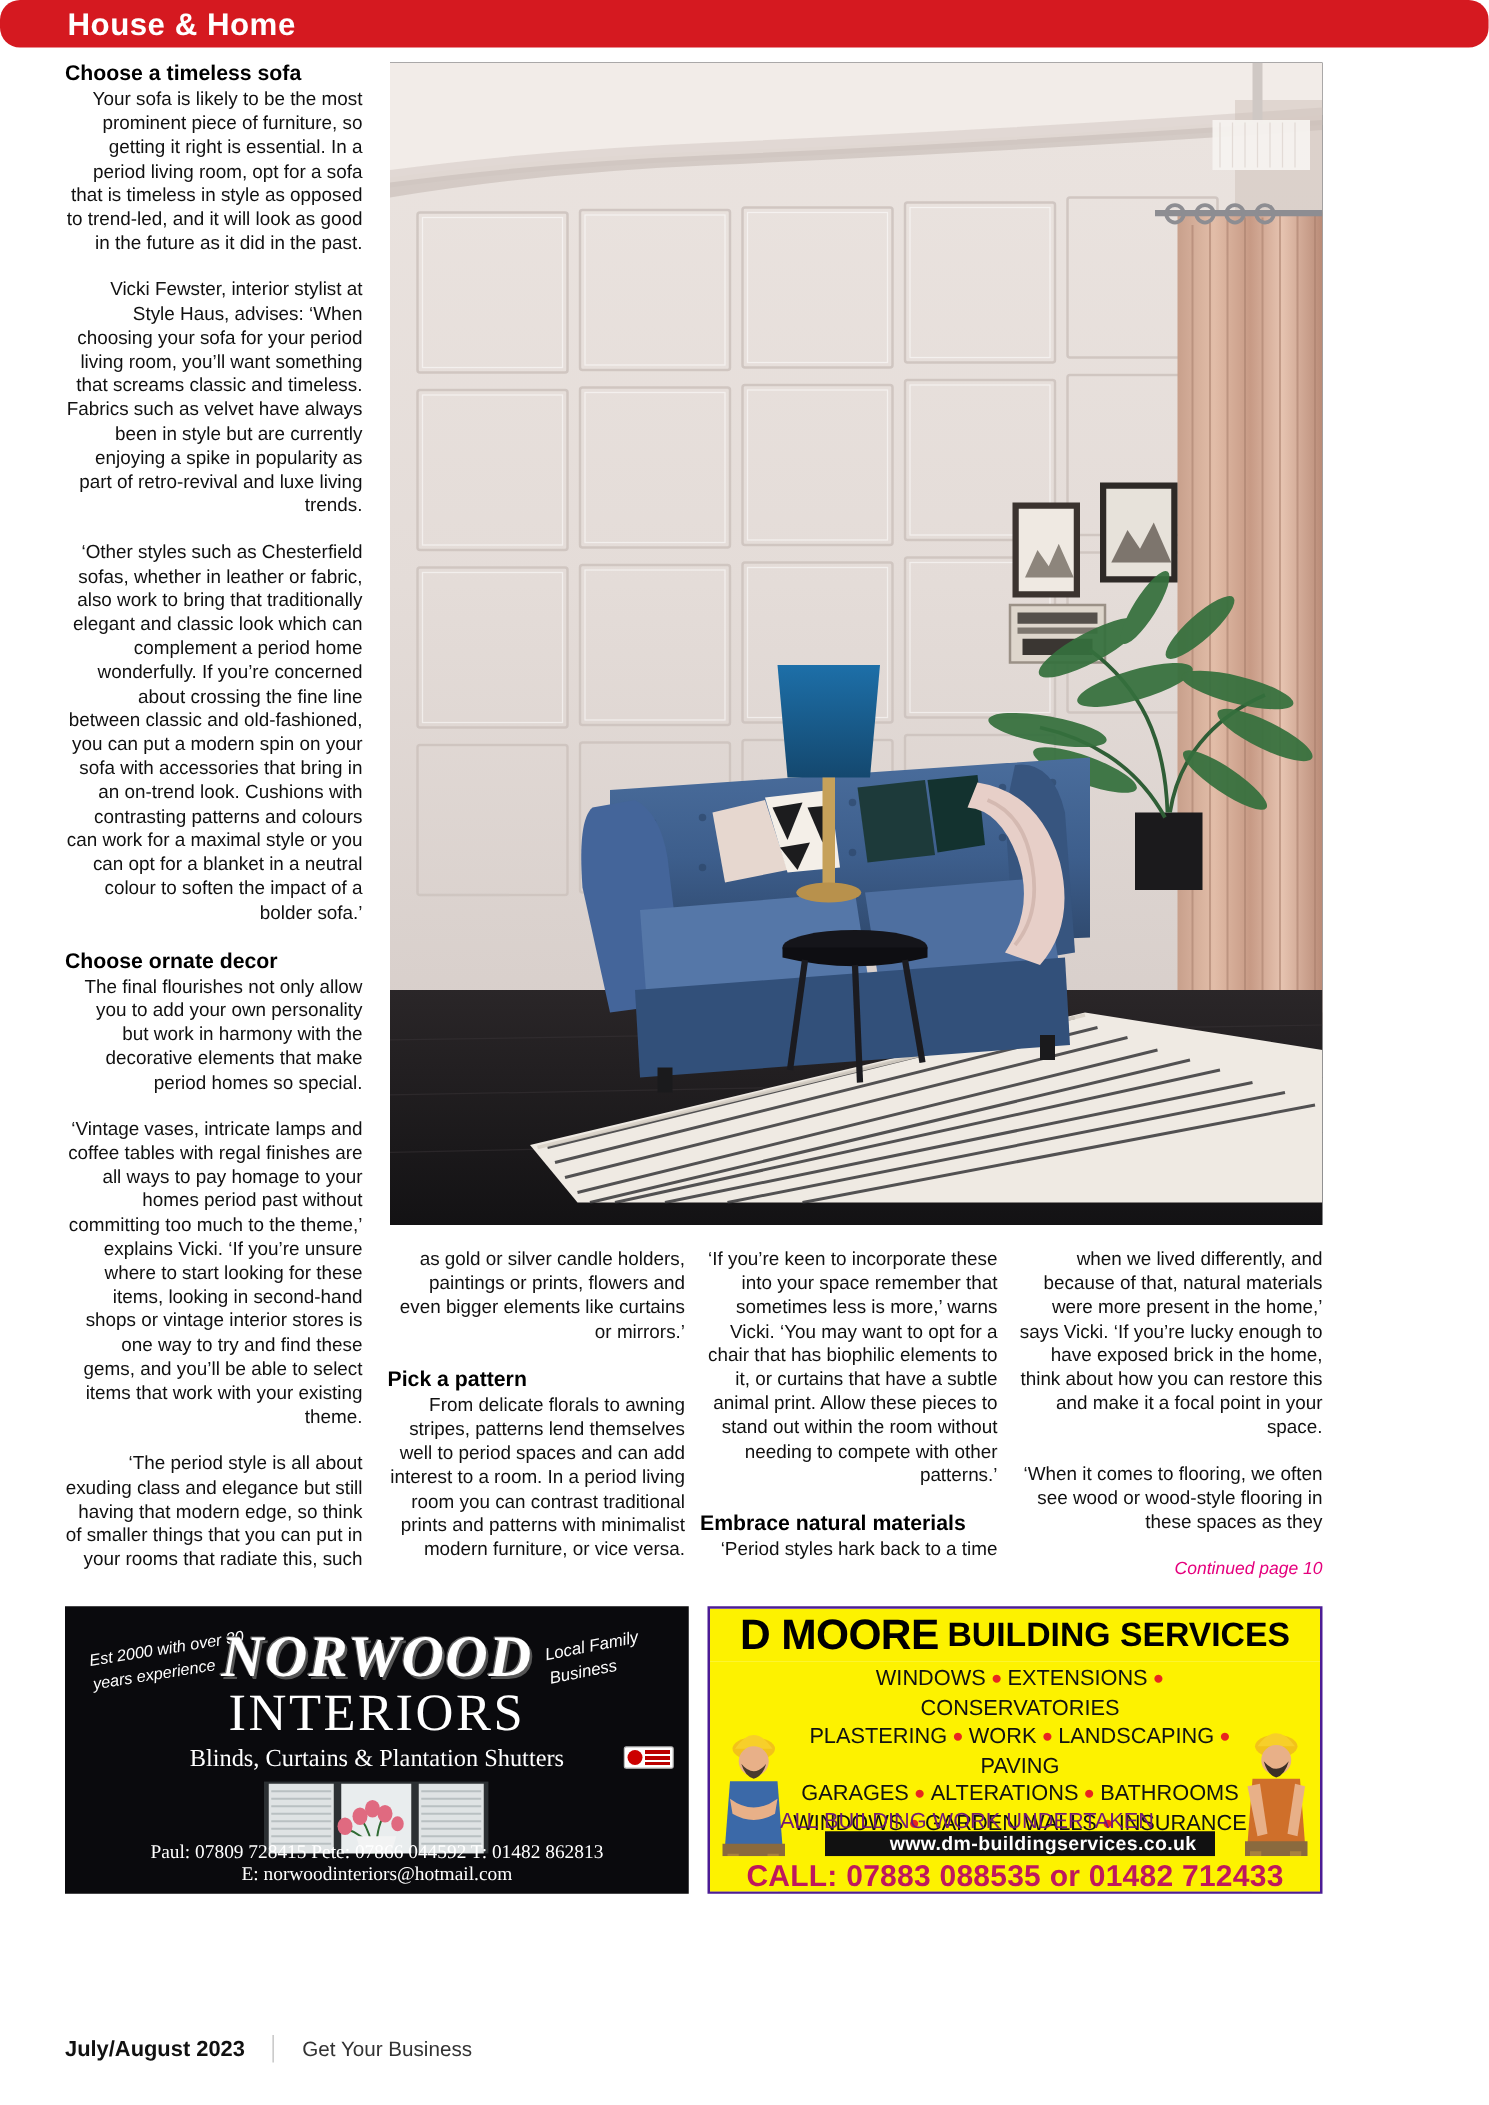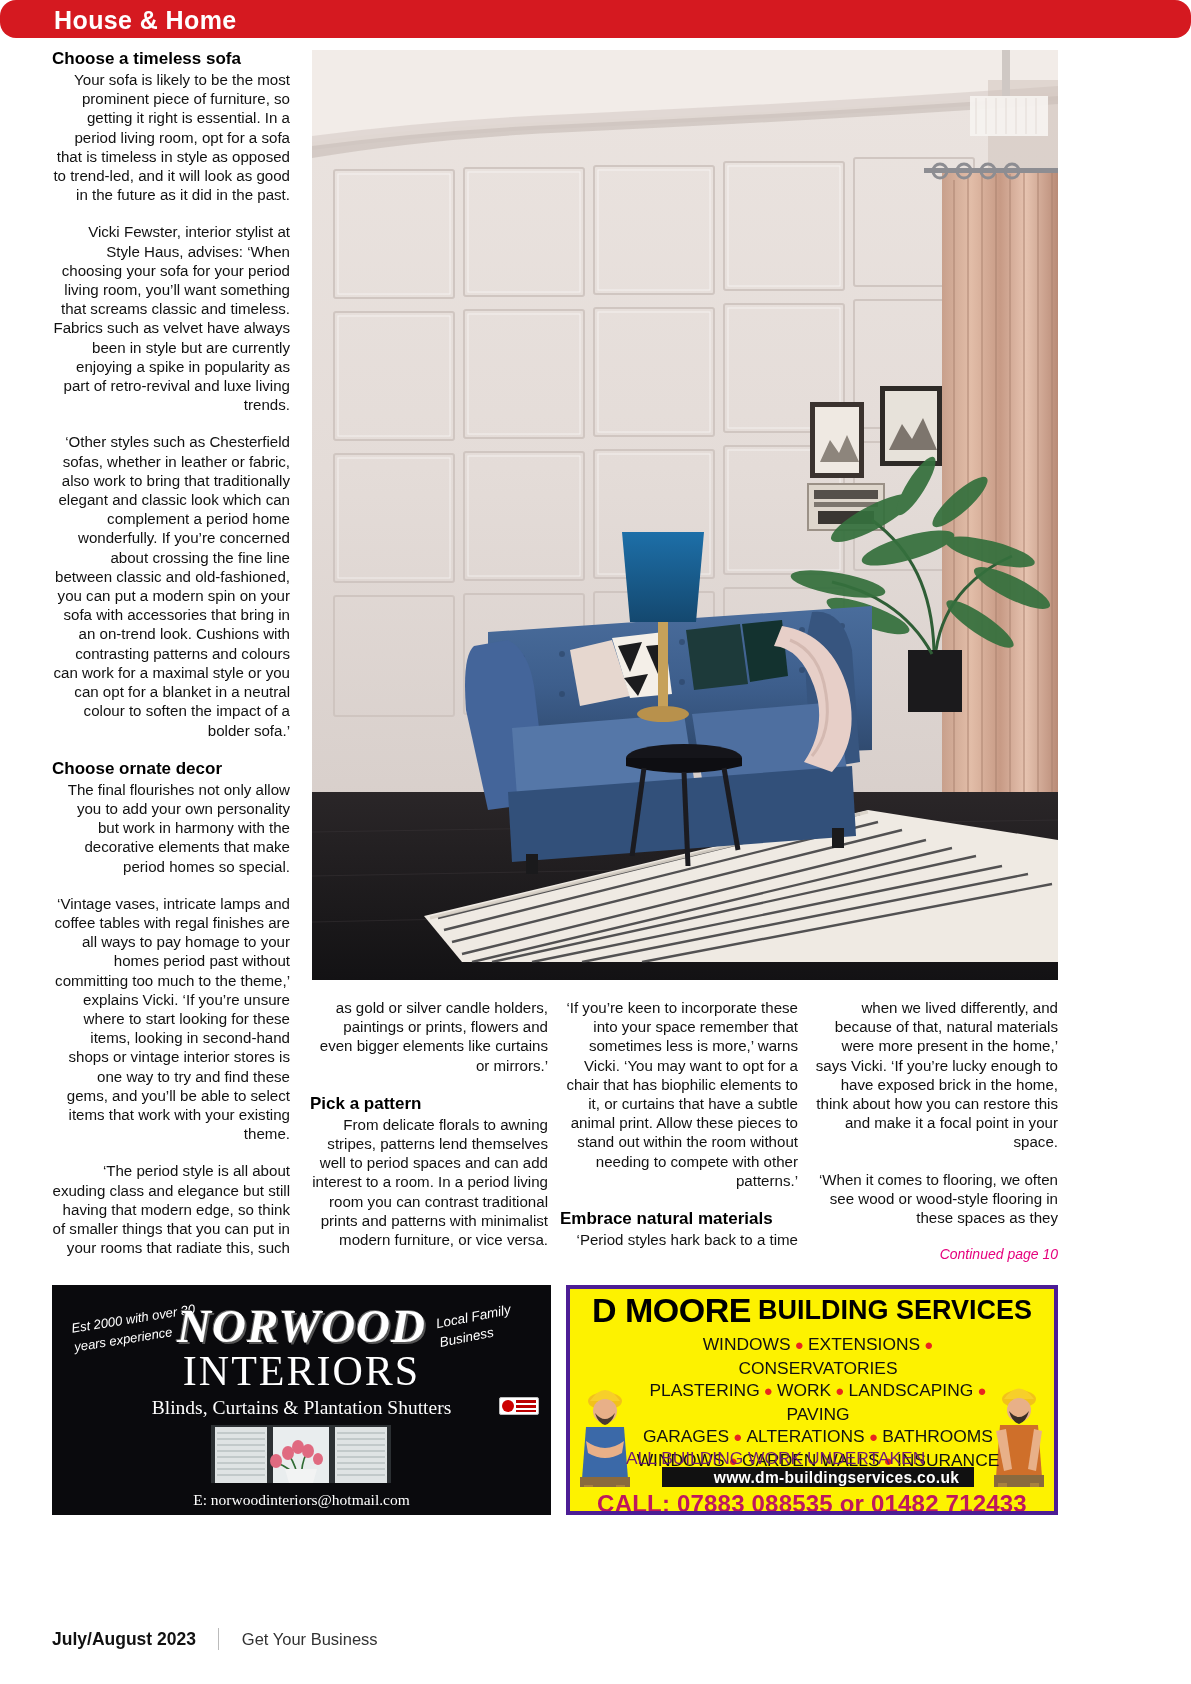--- a/index.html
+++ b/index.html
@@ -94,21 +94,21 @@
     position:absolute; left: 0; bottom: 24px; width:100%;
     text-align:center; color:#fff; font-family:"Liberation Serif", serif; font-size: 15.5px;
   }
   .nw-email {
     position:absolute; left: 0; bottom: 6px; width:100%;
     text-align:center; color:#fff; font-family:"Liberation Serif", serif; font-size: 15.5px;
   }
 
   .ad-dmoore {
     position: absolute; left: 566px; top: 1285px; width: 492px; height: 230px;
-    background: #ffffff; border: 4px solid #4c1d95; overflow:hidden;
+    background: #ffffff; border: 2px solid #4c1d95; overflow:hidden;
   }
   .dm-top {
     position:absolute; left:0; top:0; width:100%; height:42px; background:#fdf200;
     display:flex; align-items:center; justify-content:center;
   }
   .dm-top .big {
     font-size: 34px; font-weight: bold; color:#000; letter-spacing:-0.5px;
     font-family: "Liberation Sans", sans-serif;
   }
   .dm-top .small {
@@ -515,20 +515,21 @@
         <g fill="#e06a80">
           <ellipse cx="77" cy="28" rx="6" ry="7"></ellipse>
           <ellipse cx="97" cy="26" rx="6" ry="7"></ellipse>
           <ellipse cx="65" cy="36" rx="6" ry="7"></ellipse>
           <ellipse cx="87" cy="22" rx="6" ry="7"></ellipse>
           <ellipse cx="107" cy="34" rx="5" ry="6"></ellipse>
         </g>
         <path d="M74 44 L106 44 L102 58 L78 58 Z" fill="#f2f3f3"></path>
       </svg>
     </div>
+    <div class="nw-contact">Paul: 07809 728415   Pete: 07866 044592   T: 01482 862813</div>
     <div class="nw-email">E: norwoodinteriors@hotmail.com</div>
   </div>
 
   <div class="ad-dmoore">
     <div class="dm-top">
       <span class="big">D MOORE</span>
       <span class="small">BUILDING SERVICES</span>
     </div>
     <div class="dm-body">
       <svg class="worker left" viewBox="0 0 62 150">

